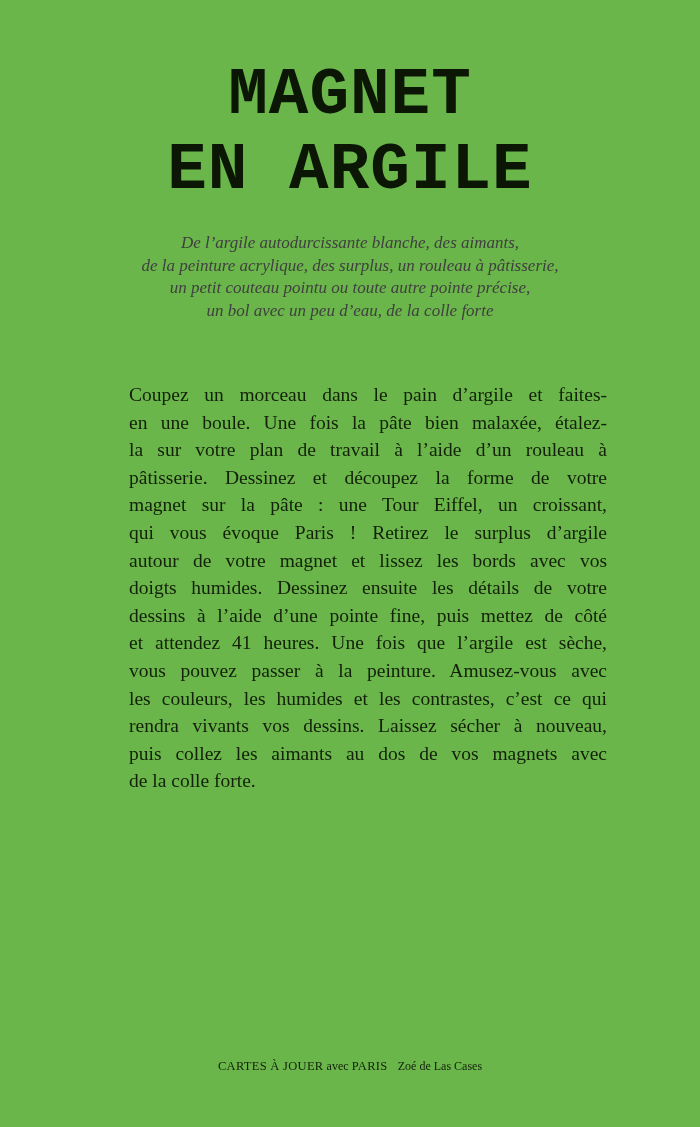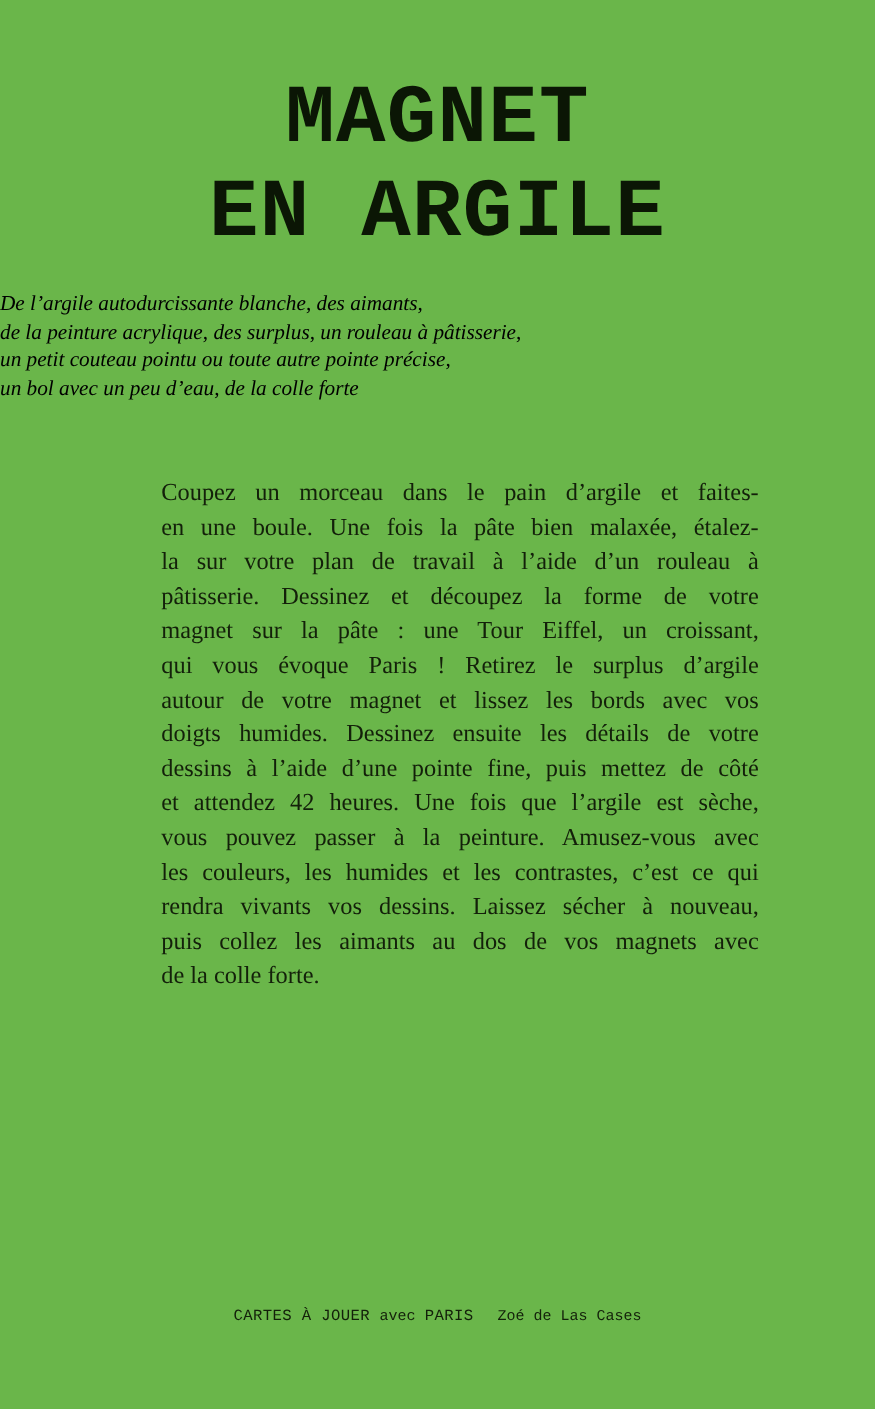--- a/index.html
+++ b/index.html
@@ -33,25 +33,26 @@
       margin: 0;
     }
     .title .line {
       display: block;
     }
     .materials {
       position: absolute;
       left: 0;
       right: 0;
       top: 232px;
+      text-align: center;
       font-family: "Liberation Serif", serif;
       font-style: italic;
       font-size: 17px;
       line-height: 22.5px;
-      color: #000000;
+      color: #404040;
       margin: 0;
     }
     .materials .line {
       display: block;
     }
     .body-text {
       position: absolute;
       left: 113px;
       width: 478px;
       top: 365px;
@@ -69,24 +70,24 @@
     }
     .body-text .line.last {
       text-align-last: left;
     }
     .footer {
       position: absolute;
       left: 0;
       right: 0;
       top: 1042px;
       text-align: center;
-      font-family: Liberation Mono, monospace;
+      font-family: Liberation Serif, serif;
       font-size: 12.5px;
       color: #13200a;
-      margin: 4px;
+      margin: 17px;
       white-space: nowrap;
     }
     .footer .caps {
       letter-spacing: 0.3px;
     }
     .footer .lower {
       font-size: 12px;
     }
     .footer .gap {
       display: inline-block;
@@ -113,21 +114,21 @@
   <p class="body-text">
     <span class="line">Coupez un morceau dans le pain d’argile et faites-</span>
     <span class="line">en une boule. Une fois la pâte bien malaxée, étalez-</span>
     <span class="line">la sur votre plan de travail à l’aide d’un rouleau à</span>
     <span class="line">pâtisserie. Dessinez et découpez la forme de votre</span>
     <span class="line">magnet sur la pâte : une Tour Eiffel, un croissant,</span>
     <span class="line">qui vous évoque Paris ! Retirez le surplus d’argile</span>
     <span class="line">autour de votre magnet et lissez les bords avec vos</span>
     <span class="line">doigts humides. Dessinez ensuite les détails de votre</span>
     <span class="line">dessins à l’aide d’une pointe fine, puis mettez de côté</span>
-    <span class="line">et attendez 42 heures. Une fois que l’argile est sèche,</span>
+    <span class="line">et attendez 41 heures. Une fois que l’argile est sèche,</span>
     <span class="line">vous pouvez passer à la peinture. Amusez-vous avec</span>
     <span class="line">les couleurs, les humides et les contrastes, c’est ce qui</span>
     <span class="line">rendra vivants vos dessins. Laissez sécher à nouveau,</span>
     <span class="line">puis collez les aimants au dos de vos magnets avec</span>
     <span class="line last">de la colle forte.</span>
   </p>
 
   <p class="footer">
     <span class="caps">CARTES À JOUER</span>
     <span class="lower">avec</span>

